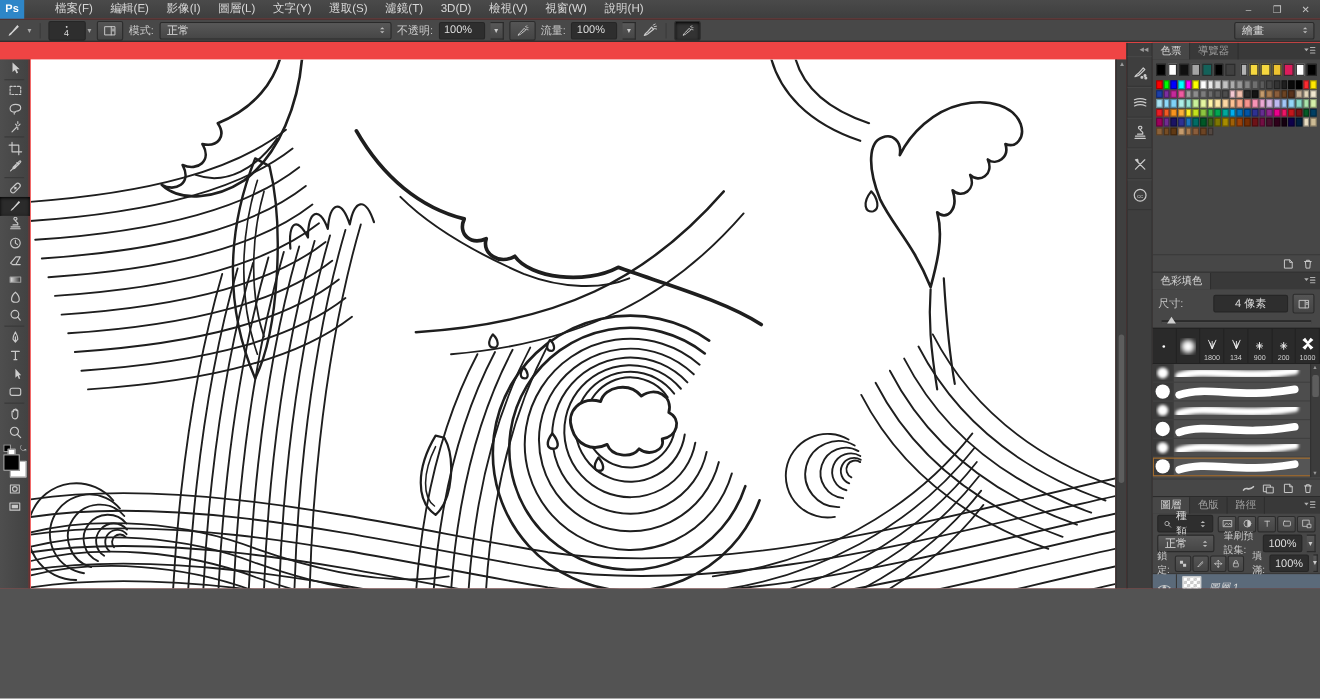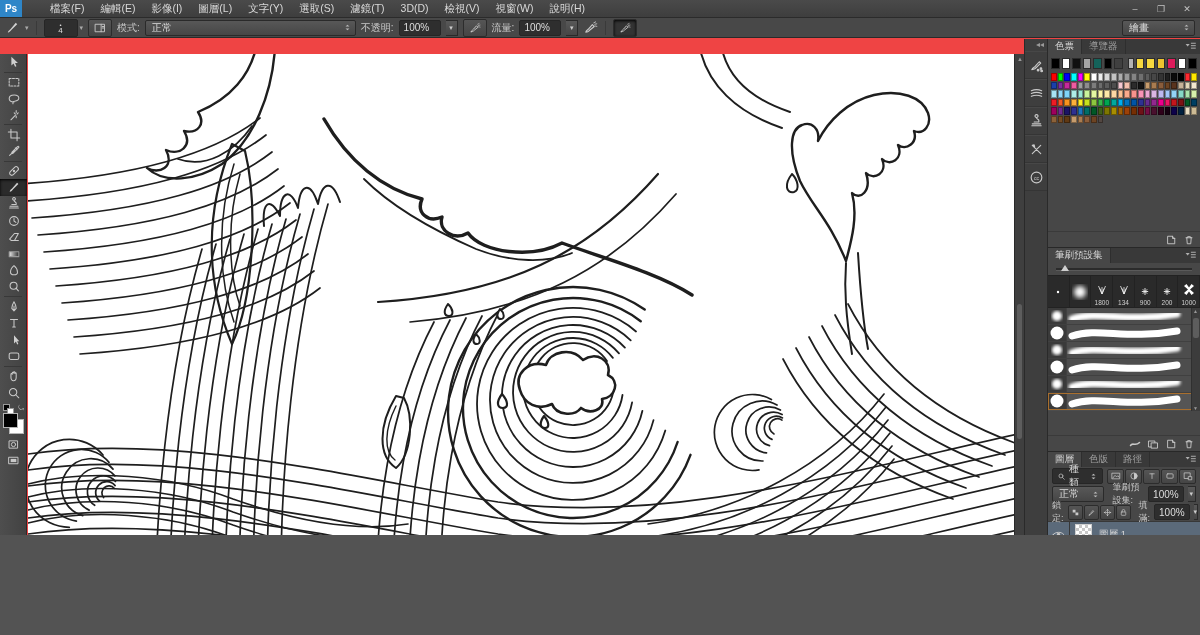--- a/index.html
+++ b/index.html
@@ -78,21 +78,21 @@
   .lrow{display:flex;align-items:center;gap:4px;height:18px;padding:0 4px;font-size:9px;color:#c8c8c8;}
   .mini-icons{display:flex;gap:1px;}
   .mini-btn{width:15px;height:13px;background:linear-gradient(#555,#454545);border:1px solid #2c2c2c;border-radius:2px;display:flex;align-items:center;justify-content:center;}
   #layer-list{border-top:1px solid #383838;}
   .layer-row{display:flex;align-items:center;height:24px;border-bottom:1px solid #373737;background:#424242;}
   .layer-row.selected{background:#5b6a7a;}
   .eye-well{width:21px;align-self:stretch;border-right:1px solid #373737;display:flex;align-items:center;justify-content:center;}
   .eye-empty{width:10px;height:10px;border:1px solid #4e4e4e;background:#3c3c3c;}
   .lthumb{width:17px;height:21px;border:1px solid #cfcfcf;margin-left:5px;box-sizing:border-box;background:#fff;}
   .checker{background-image:linear-gradient(45deg,#c8c8c8 25%,transparent 25%,transparent 75%,#c8c8c8 75%),linear-gradient(45deg,#c8c8c8 25%,#fff 25%,#fff 75%,#c8c8c8 75%);background-size:6px 6px;background-position:0 0,3px 3px;background-color:#fff;}
-  .lname{margin-left:7px;font-size:9.5px;color:#d6d6d6;white-space:nowrap;}
+  .lname{margin-left:7px;font-size:9.5px;color:#d6d6d6;white-space:nowrap;font-style:italic;}
   .fillthumb{width:24px;height:20px;background:#fff;border:1px solid #cfcfcf;margin-left:4px;position:relative;box-sizing:border-box;}
   .fillthumb .notch{position:absolute;bottom:0;left:9px;width:5px;height:4px;background:#333;}
   .maskthumb{width:22px;height:20px;background:#fff;border:1px solid #cfcfcf;box-sizing:border-box;}
   .ic{display:block;}
   .spring{flex:1;}
 </style>
 </head>
 <body>
 
 <svg width="0" height="0" style="position:absolute">
@@ -718,29 +718,44 @@
               <g stroke="#c9c9c9" fill="none" stroke-width="1.2" stroke-linecap="round" stroke-linejoin="round">
                 <path d="M4 5 h8 M6.2 5 v-1.5 h3.6 V5 M5 5 l0.7 8 h4.6 L11 5"></path>
               </g>
             </svg>
           </span>
       </div>
     </div>
 
     <div class="panel" id="p-brush" style="top:209px;height:204px;">
       <div class="tabbar">
-        <div class="ptab active">筆刷預設集</div>
+        <div class="ptab active">色彩填色</div>
         <div class="pmenu" id="pm2">
             <svg viewBox="0 0 16 16" class="ic" width="13" height="13">
               <g stroke="#c9c9c9" fill="none" stroke-width="1.2" stroke-linecap="round" stroke-linejoin="round">
                 <path d="M2 5 L7 5 L4.5 8 Z" fill="#b0b0b0" stroke="none"></path>
                 <path d="M9 4 h5 M9 7 h5 M9 10 h5" stroke="#b0b0b0"></path>
               </g>
             </svg>
           </div>
+      </div>
+      <div class="size-row">
+        <span>尺寸:</span>
+        <span class="spring"></span>
+        <span class="well">
+            <span style="margin:0 auto;">4 像素</span>
+          </span>
+        <span class="ob-btn" style="width:18px;" id="bp-tipbtn">
+            <svg viewBox="0 0 16 16" class="ic" width="11" height="11">
+              <g stroke="#c9c9c9" fill="none" stroke-width="1.2" stroke-linecap="round" stroke-linejoin="round">
+                <rect x="2" y="3" width="12" height="10"></rect>
+                <path d="M9.5 3 L9.5 13 M11 6 h2 M11 8 h2"></path>
+              </g>
+            </svg>
+          </span>
       </div>
       <div class="slider">
         <div class="track"></div>
           <div class="thumbtri"></div>
       </div>
       <div id="tip-strip">
           <div class="tip-cell">
             <svg viewBox="0 0 18 22" width="18" height="22">
               <circle cx="9" cy="11" r="1.2" fill="#fff"></circle>
             </svg>

